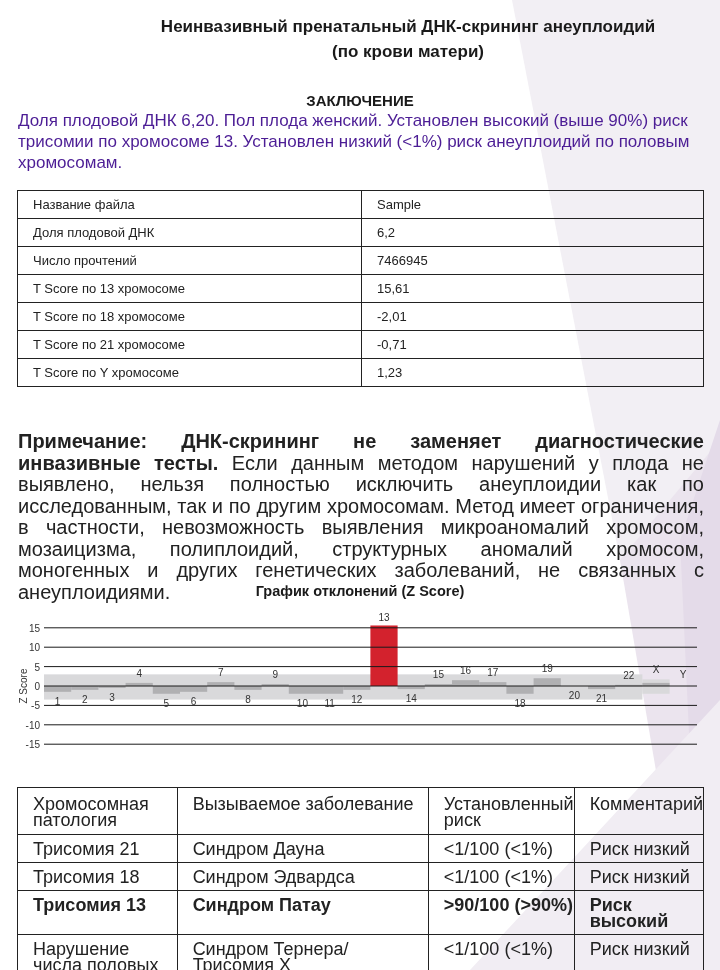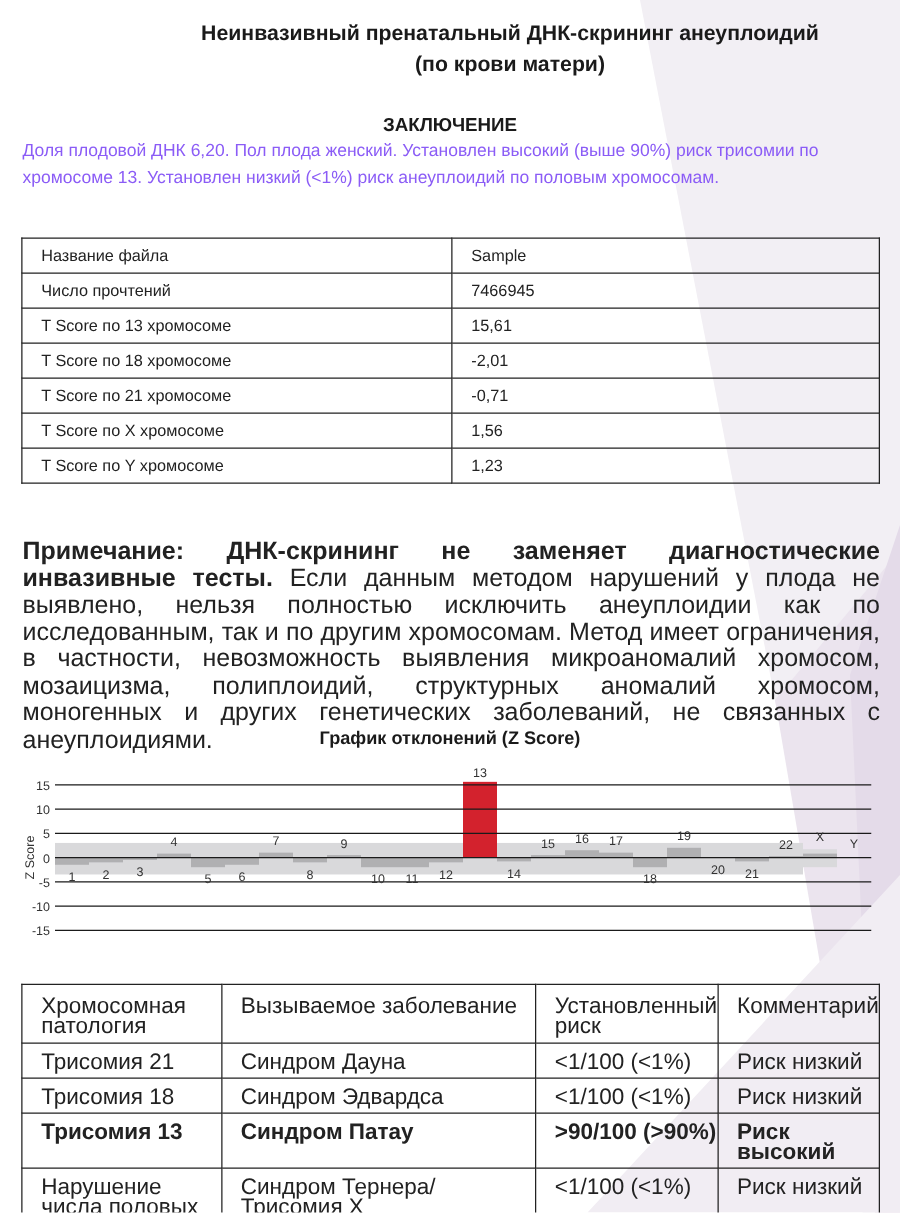--- a/index.html
+++ b/index.html
@@ -14,21 +14,21 @@
   .title {
     position: absolute; left: 0; top: 14px; width: 720px; text-align: center;
     font-weight: bold; font-size: 17px; line-height: 25px; color: #1a1a1a; margin-left: 48px;
   }
   .concl-head {
     position: absolute; left: 0; top: 92px; width: 720px; text-align: center;
     font-weight: bold; font-size: 15px; color: #1a1a1a;
   }
   .concl-text {
     position: absolute; left: 18px; top: 110px; width: 690px;
-    font-size: 14px; line-height: 21px; color: #8b5cf6;
+    font-size: 17px; line-height: 21px; color: #4c1d95;
   }
   table { border-collapse: collapse; }
   .info-table {
     position: absolute; left: 17px; top: 190px; width: 687px;
     font-size: 13px; color: #222;
   }
   .info-table td {
     border: 1px solid #222; height: 27px; padding: 0 0 0 15px; vertical-align: middle; margin-top: 45px;
   }
   .info-table td.c1 { width: 328px; }
@@ -76,38 +76,38 @@
   <div class="concl-head">ЗАКЛЮЧЕНИЕ</div>
   <div class="concl-text">Доля плодовой ДНК 6,20. Пол плода женский. Установлен высокий (выше 90%) риск трисомии по хромосоме 13. Установлен низкий (&lt;1%) риск анеуплоидий по половым хромосомам.</div>
 
   <table class="info-table">
     <tbody>
       <tr>
           <td class="c1">Название файла</td>
           <td>Sample</td>
         </tr>
       <tr>
+          <td class="c1">Доля плодовой ДНК</td>
+          <td>6,2</td>
+        </tr>
+      <tr>
           <td class="c1">Число прочтений</td>
           <td>7466945</td>
         </tr>
       <tr>
           <td class="c1">T Score по 13 хромосоме</td>
           <td>15,61</td>
         </tr>
       <tr>
           <td class="c1">T Score по 18 хромосоме</td>
           <td>-2,01</td>
         </tr>
       <tr>
           <td class="c1">T Score по 21 хромосоме</td>
           <td>-0,71</td>
-        </tr>
-      <tr>
-          <td class="c1">T Score по X хромосоме</td>
-          <td>1,56</td>
         </tr>
       <tr>
           <td class="c1">T Score по Y хромосоме</td>
           <td>1,23</td>
         </tr>
     </tbody>
   </table>
 
   <div class="note"><b>Примечание:</b><b> ДНК-скрининг не заменяет диагностические инвазивные тесты.</b><span> Если данным методом нарушений у плода не выявлено, нельзя полностью исключить анеуплоидии как по исследованным, так и по другим хромосомам. Метод имеет ограничения, в частности, невозможность выявления микроаномалий хромосом, мозаицизма, полиплоидий, структурных аномалий хромосом, моногенных и других генетических заболеваний, не связанных с анеуплоидиями.</span></div>
 

